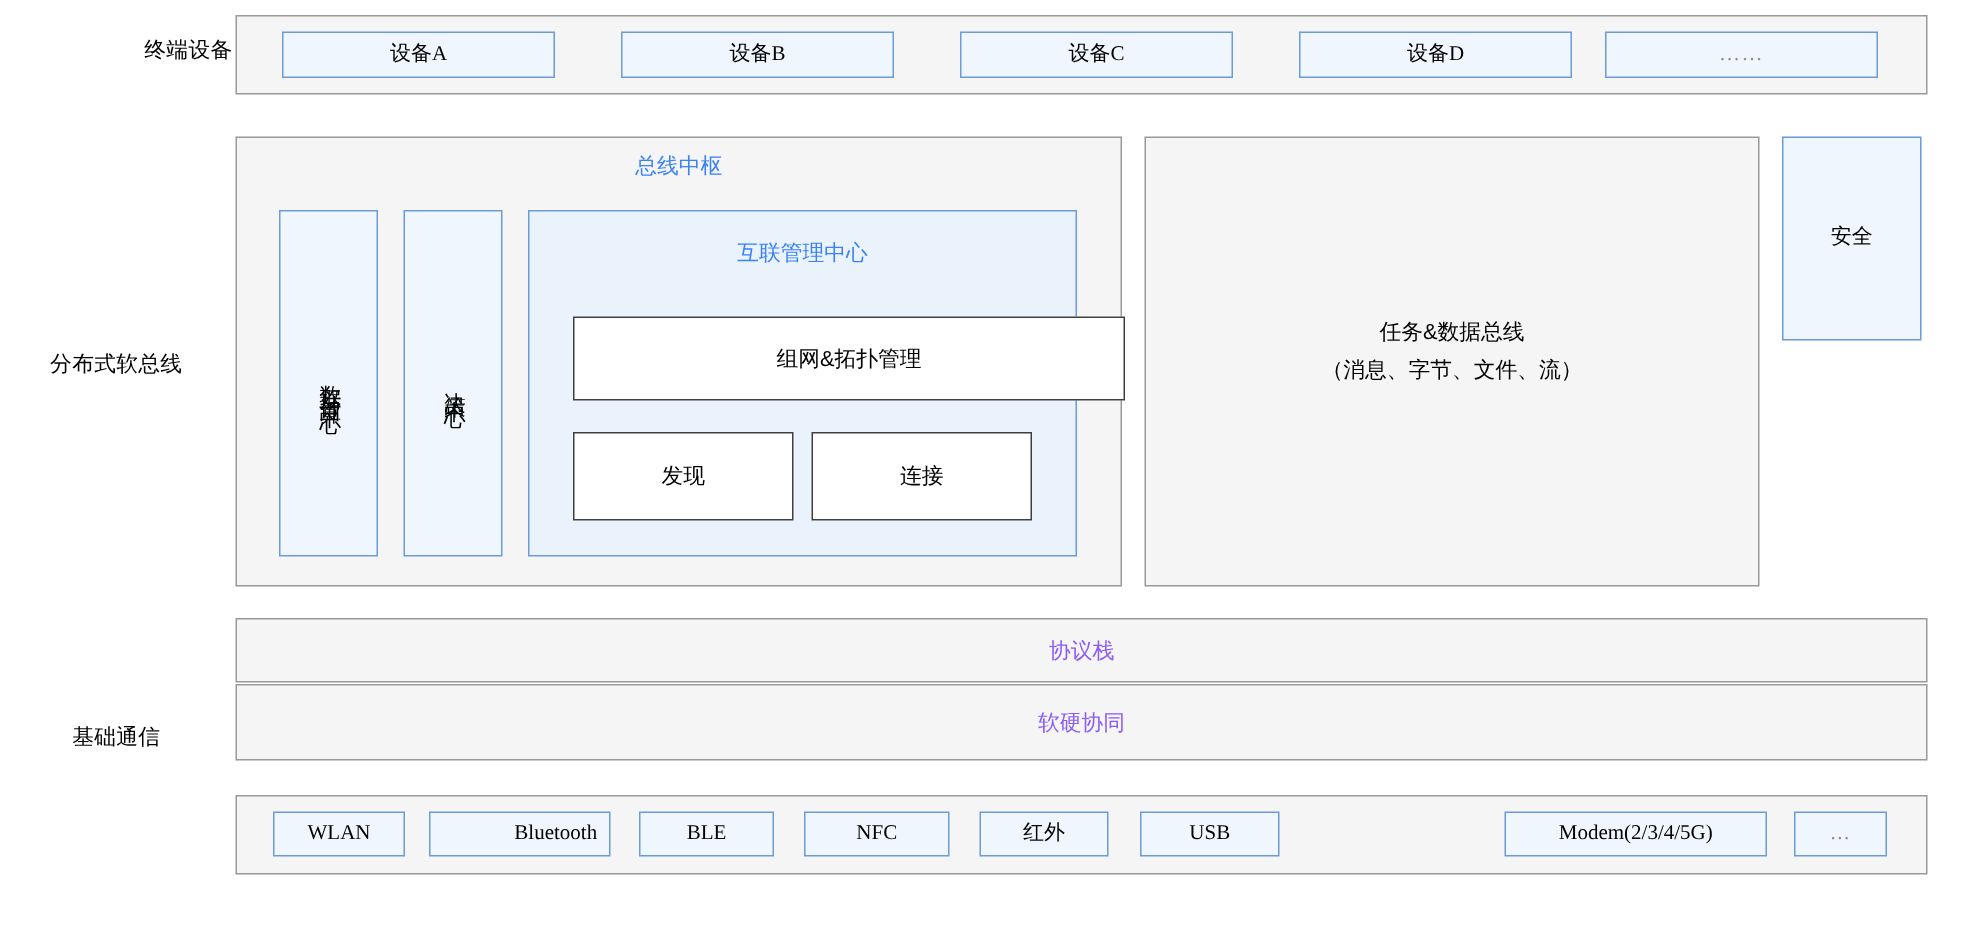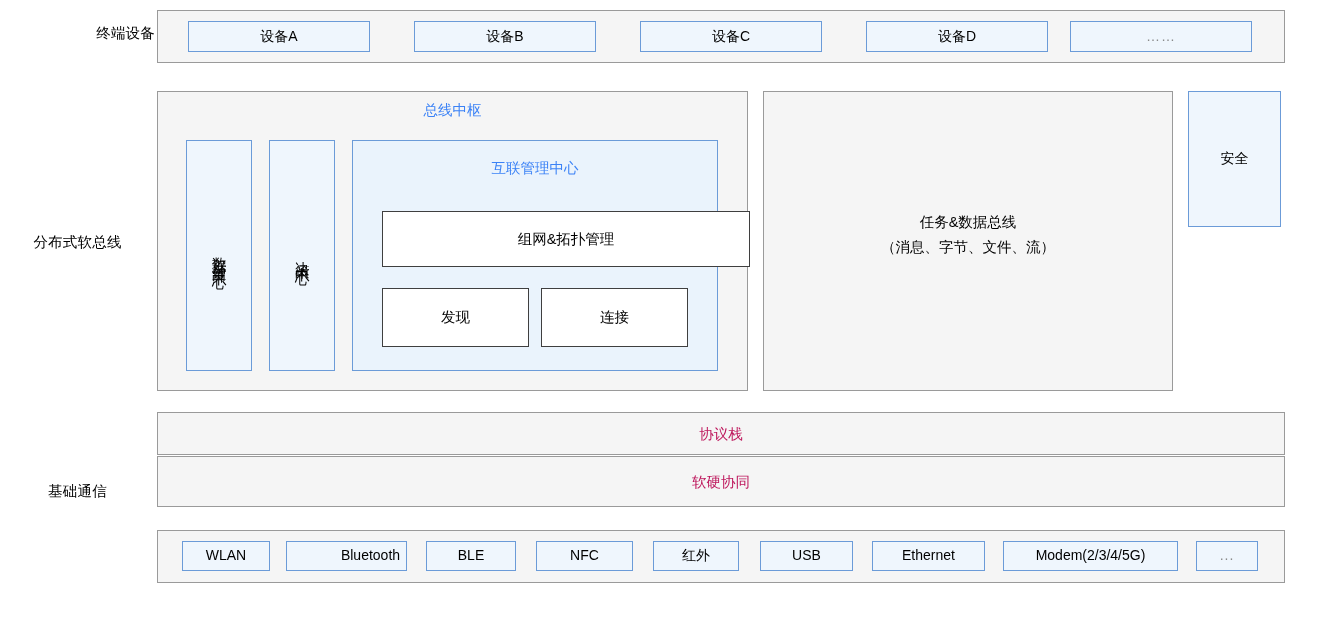--- a/index.html
+++ b/index.html
@@ -48,20 +48,21 @@
     background: #eff6fd;
     border: 1px solid #6b9bd8;
     box-sizing: border-box;
     display: flex;
     align-items: center;
     justify-content: center;
     font-size: 14px;
     color: #000000;
     text-align: center;
     line-height: 1.25;
+    font-family: Liberation Serif, serif;
   }
   .chip.dots {
     color: #8a8a8a;
     letter-spacing: 1px;
   }
 
   
   .vcol {
     position: absolute;
     background: #eff6fd;
@@ -123,21 +124,21 @@
 
   
   .bar-label {
     position: absolute;
     left: 0;
     right: 0;
     top: 50%;
     transform: translateY(-50%);
     text-align: center;
     font-size: 14.5px;
-    color: #be185d;
+    color: #8b5cf6;
   }
 </style>
 </head>
 <body>
 
 <div id="canvas">
 
   <div class="row-label" style="top:24px;text-align:right;">终端设备</div>
 
   <div class="row-label" style="top:233px;">分布式软总线</div>
@@ -238,23 +239,20 @@
   </div>
 
   <div class="chip" style="left:653px; top:541px; width:86px; height:30px;">
     <span>红外</span>
   </div>
 
   <div class="chip" style="left:760px; top:541px; width:93px; height:30px;">
     <span>USB</span>
   </div>
 
-  <div class="chip" style="left:872px; top:541px; width:113px; height:30px;">
-    <span>Ethernet</span>
-  </div>
 
   <div class="chip" style="left:1003px; top:541px; width:175px; height:30px;">
     <span>Modem(2/3/4/5G)</span>
   </div>
 
   <div class="chip dots" style="left:1196px; top:541px; width:62px; height:30px;">
     <span>...</span>
   </div>
 
 </div>

